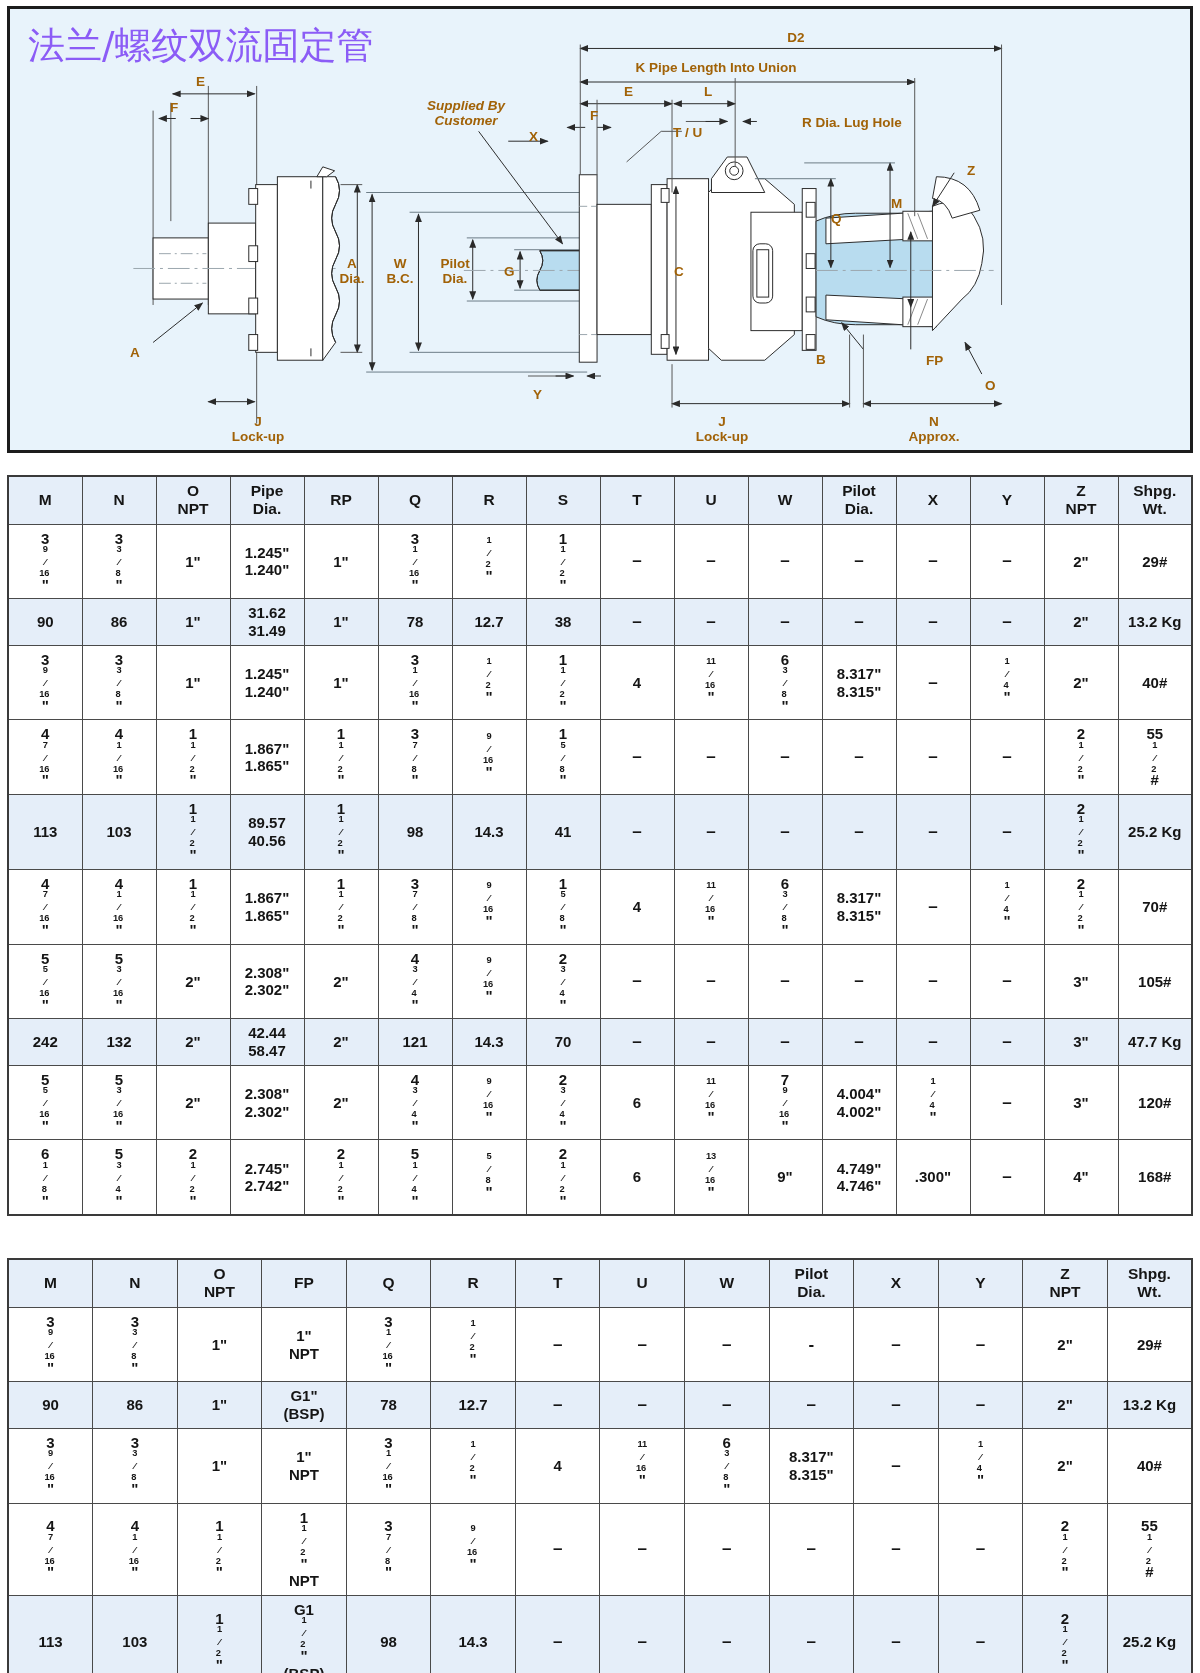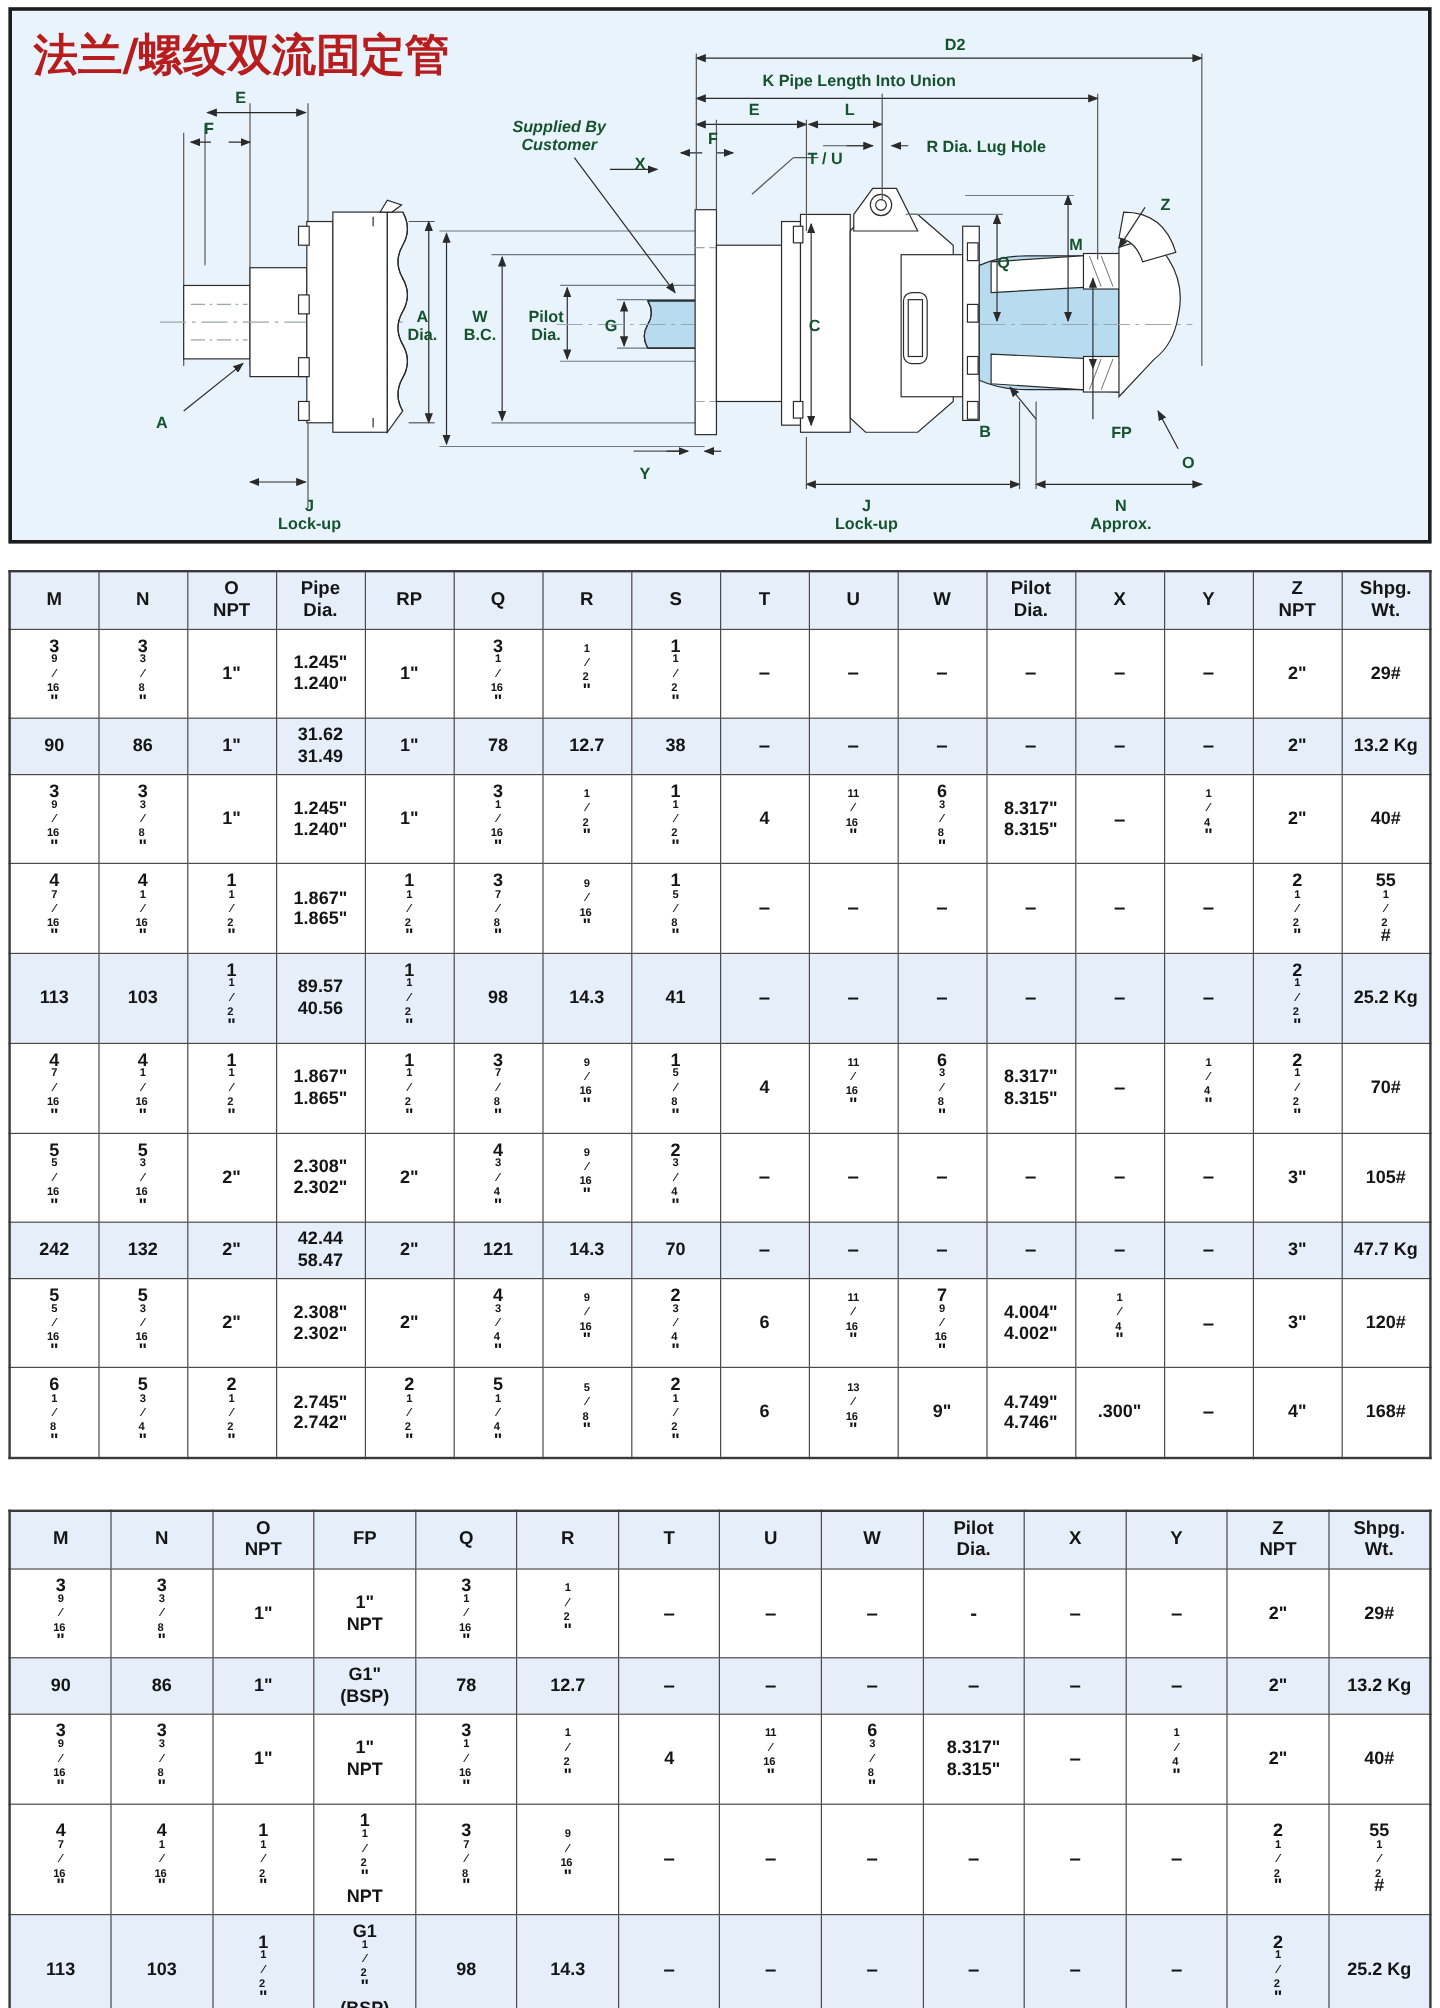--- a/index.html
+++ b/index.html
@@ -17,31 +17,31 @@
     height: 447px;
     margin: 6px auto 0 auto;
     background: #e8f3fb;
     border: 3px solid #1c1c1c;
     overflow: hidden;
   }
   .title-cn {
     position: absolute;
     left: 18px; top: 12px;
     font-size: 37px;
-    font-weight: bold;
-    color: #b91c1c;
+    font-weight: normal;
+    color: #8b5cf6;
     letter-spacing: 0px;
     font-family: "DejaVu Sans", sans-serif;
     white-space: nowrap;
   }
   .lbl {
     position: absolute;
     font-size: 13.5px;
     font-weight: bold;
-    color: #14532d;
+    color: #a16207;
     white-space: pre;
     line-height: 1.08;
     text-align: center;
     font-family: "Liberation Sans", sans-serif;
   }
   .svg-layer {
     position: absolute; left: 0; top: 0;
     width: 100%; height: 100%;
   }
 
@@ -276,21 +276,21 @@
   <div class="lbl" style="left:456px; top:90px; transform:translateX(-50%);font-style:italic;">Supplied By
 Customer</div>
   <div class="lbl" style="left:519px; top:121px;">X</div>
   <div class="lbl" style="left:523px; top:379px;">Y</div>
   <div class="lbl" style="left:786px; top:22px; transform:translateX(-50%);">D2</div>
   <div class="lbl" style="left:706px; top:52px; transform:translateX(-50%);">K Pipe Length Into Union</div>
   <div class="lbl" style="left:614px; top:76px;">E</div>
   <div class="lbl" style="left:694px; top:76px;">L</div>
   <div class="lbl" style="left:580px; top:100px;">F</div>
   <div class="lbl" style="left:663px; top:117px;">T / U</div>
-  <div class="lbl" style="left:762px; top:107px;">R Dia. Lug Hole</div>
+  <div class="lbl" style="left:792px; top:107px;">R Dia. Lug Hole</div>
   <div class="lbl" style="left:664px; top:256px;">C</div>
   <div class="lbl" style="left:821px; top:203px;">Q</div>
   <div class="lbl" style="left:881px; top:188px;">M</div>
   <div class="lbl" style="left:957px; top:155px;">Z</div>
   <div class="lbl" style="left:806px; top:344px;">B</div>
   <div class="lbl" style="left:916px; top:345px;">FP</div>
   <div class="lbl" style="left:975px; top:370px;">O</div>
   <div class="lbl" style="left:712px; top:406px; transform:translateX(-50%);">J
 Lock-up</div>
   <div class="lbl" style="left:924px; top:406px; transform:translateX(-50%);">N

